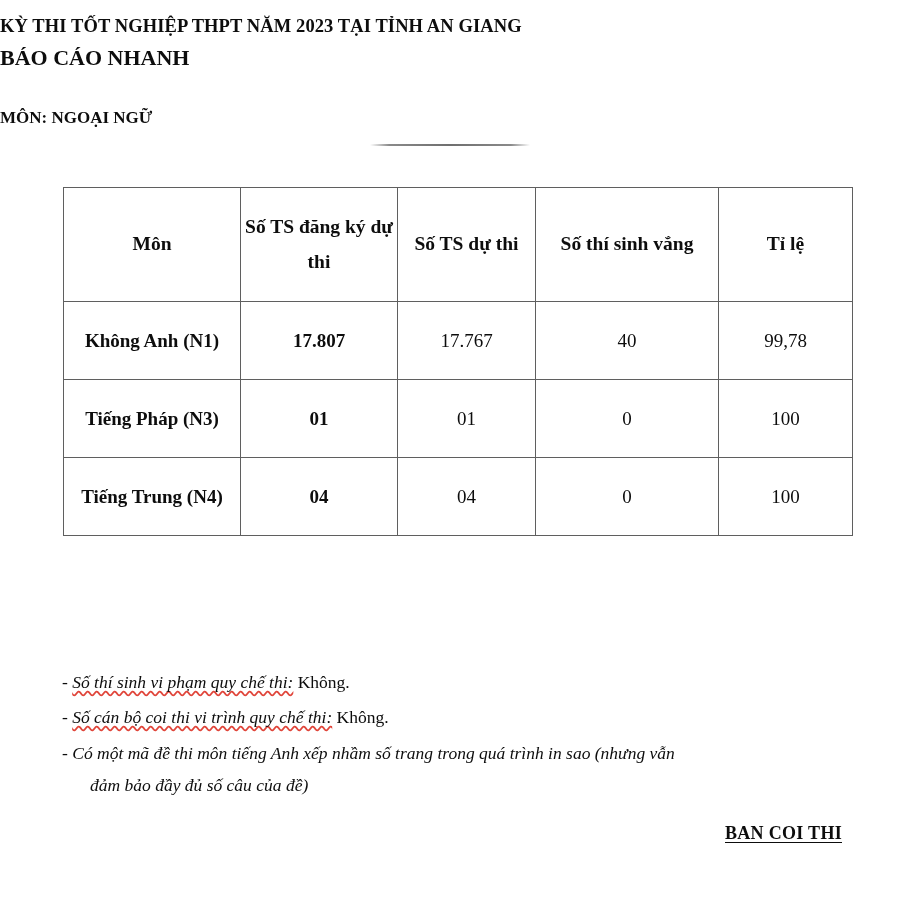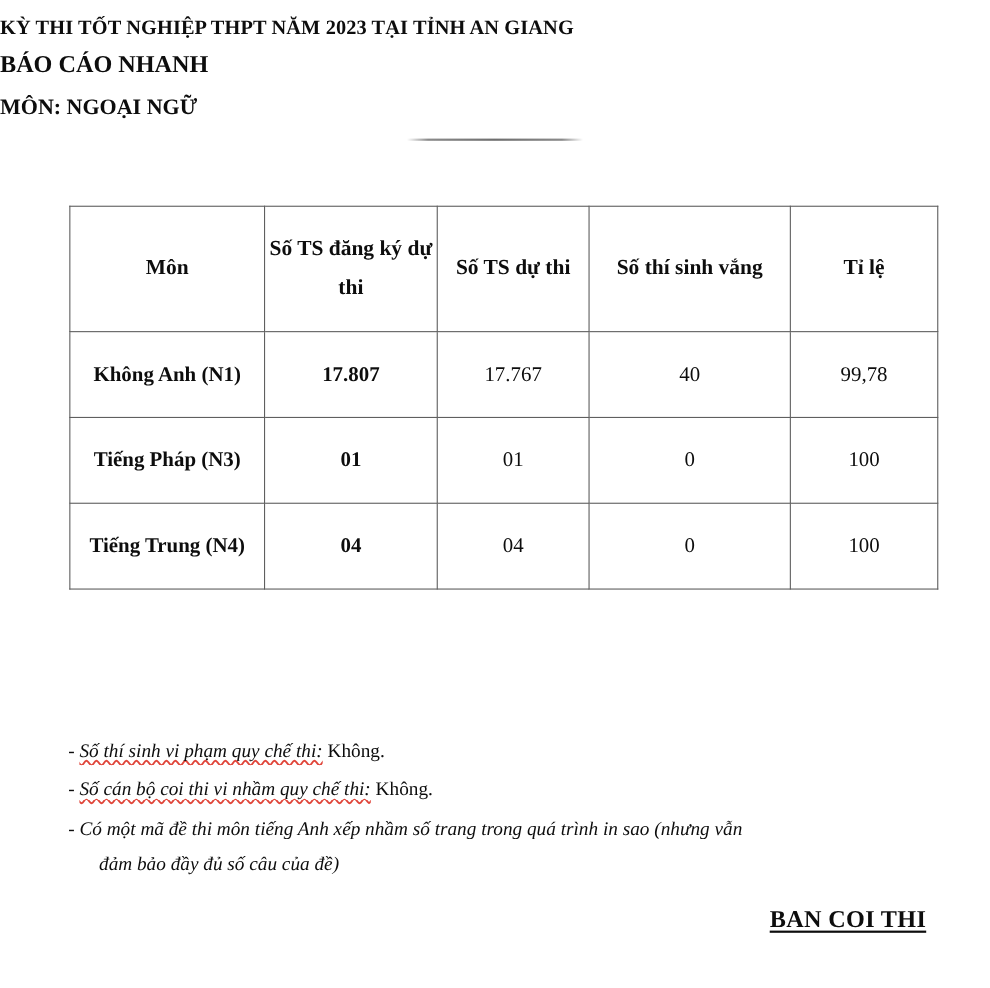--- a/index.html
+++ b/index.html
@@ -27,23 +27,23 @@
     letter-spacing: 0.1px;
     line-height: 1.35;
   }
   .title-sub {
     font-size: 22px;
     font-weight: bold;
     line-height: 1.5;
     margin-top: 2px;
   }
   .subject-line {
-    font-size: 20px;
-    font-weight: bold;
-    margin-top: 10px;
+    font-size: 17px;
+    font-weight: bold;
+    margin-top: 32px;
     line-height: 1.45;
     font-family: Liberation Serif, serif;
   }
   .date-line {
     font-size: 16px;
     font-weight: bold;
     line-height: 1.4;
   }
   .rule-wrap {
     display: flex;
@@ -137,21 +137,21 @@
     display: block;
     padding-left: 28px;
     margin-top: 4px;
   }
 
   
   .signature {
     position: absolute;
     right: 58px;
     top: 823px;
-    font-size: 22px;
+    font-size: 18px;
     font-weight: bold;
     text-decoration: underline;
     text-underline-offset: 3px;
     letter-spacing: 0.3px;
   }
 </style>
 </head>
 <body>
 
 <div class="header">
@@ -210,21 +210,21 @@
 <div class="notes">
 
   <div class="note">
     <span class="dash">-</span>
     <span class="em squiggle">Số thí sinh vi phạm quy chế thi:</span>
     <span class="plain">Không.</span>
   </div>
 
   <div class="note">
     <span class="dash">-</span>
-    <span class="em squiggle">Số cán bộ coi thi vi nhầm quy chế thi:</span>
+    <span class="em squiggle">Số cán bộ coi thi vi trình quy chế thi:</span>
     <span class="plain">Không.</span>
   </div>
 
   <div class="note wrap">
     <span class="dash">-</span>
     <span class="em">Có một mã đề thi môn tiếng Anh xếp nhầm số trang trong quá trình in sao (nhưng vẫn</span>
     <span class="em cont">đảm bảo đầy đủ số câu của đề)</span>
   </div>
 
 </div>

